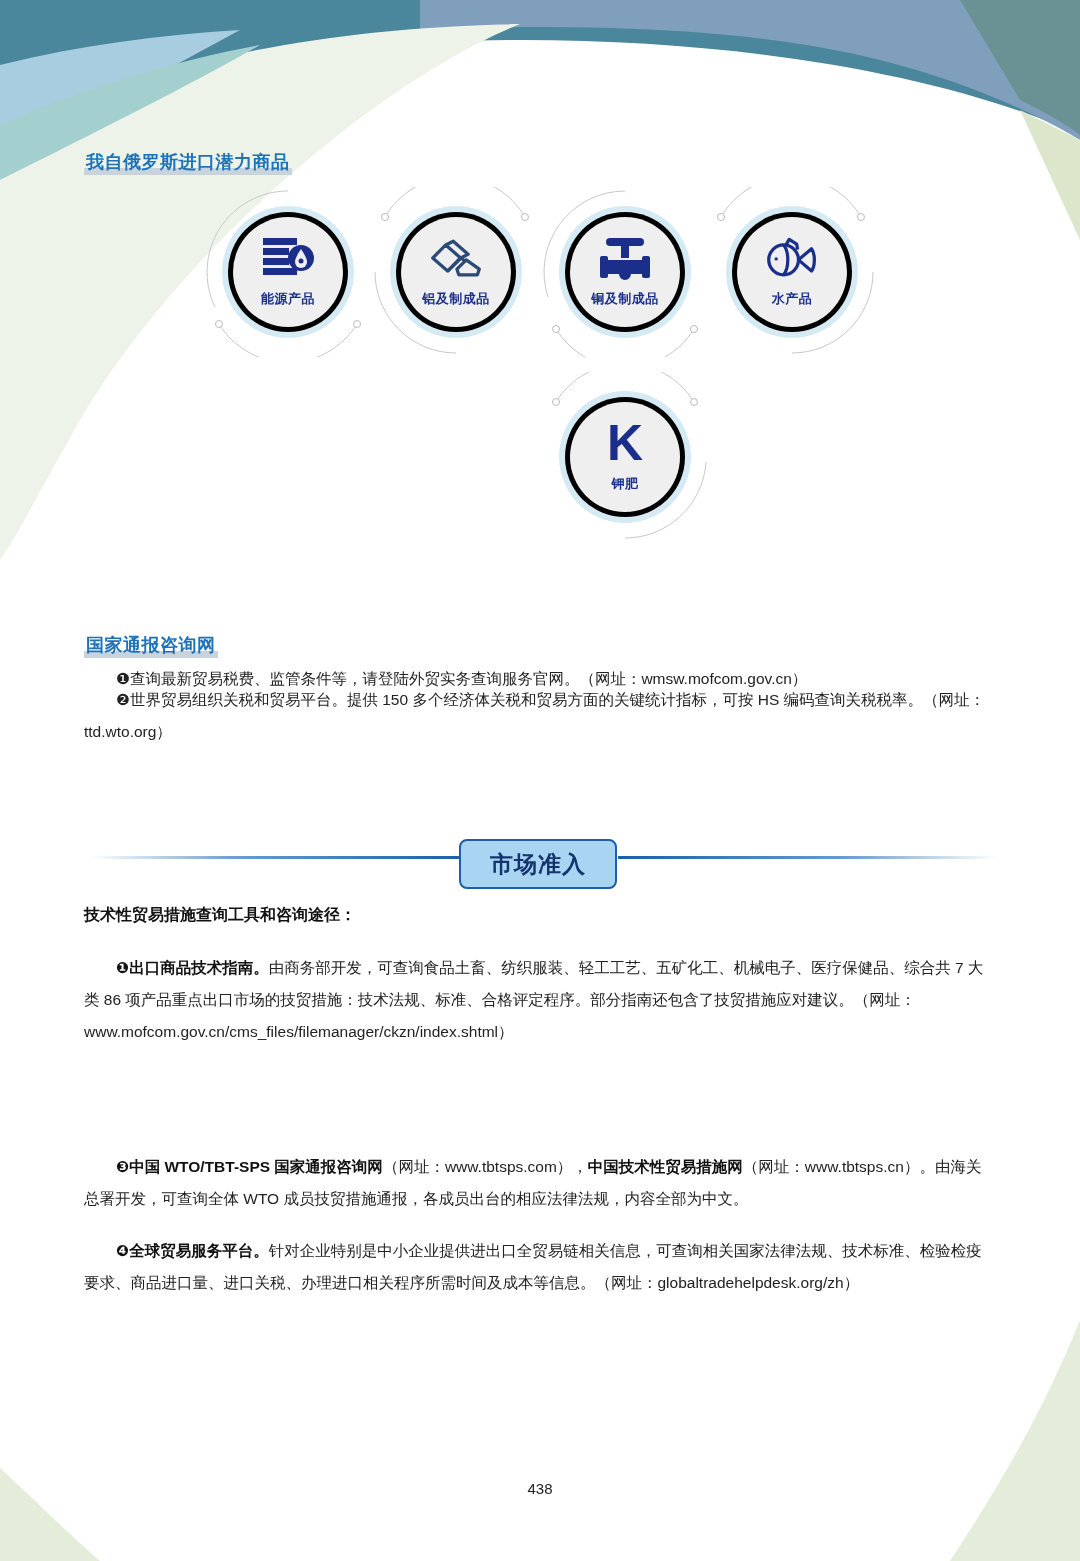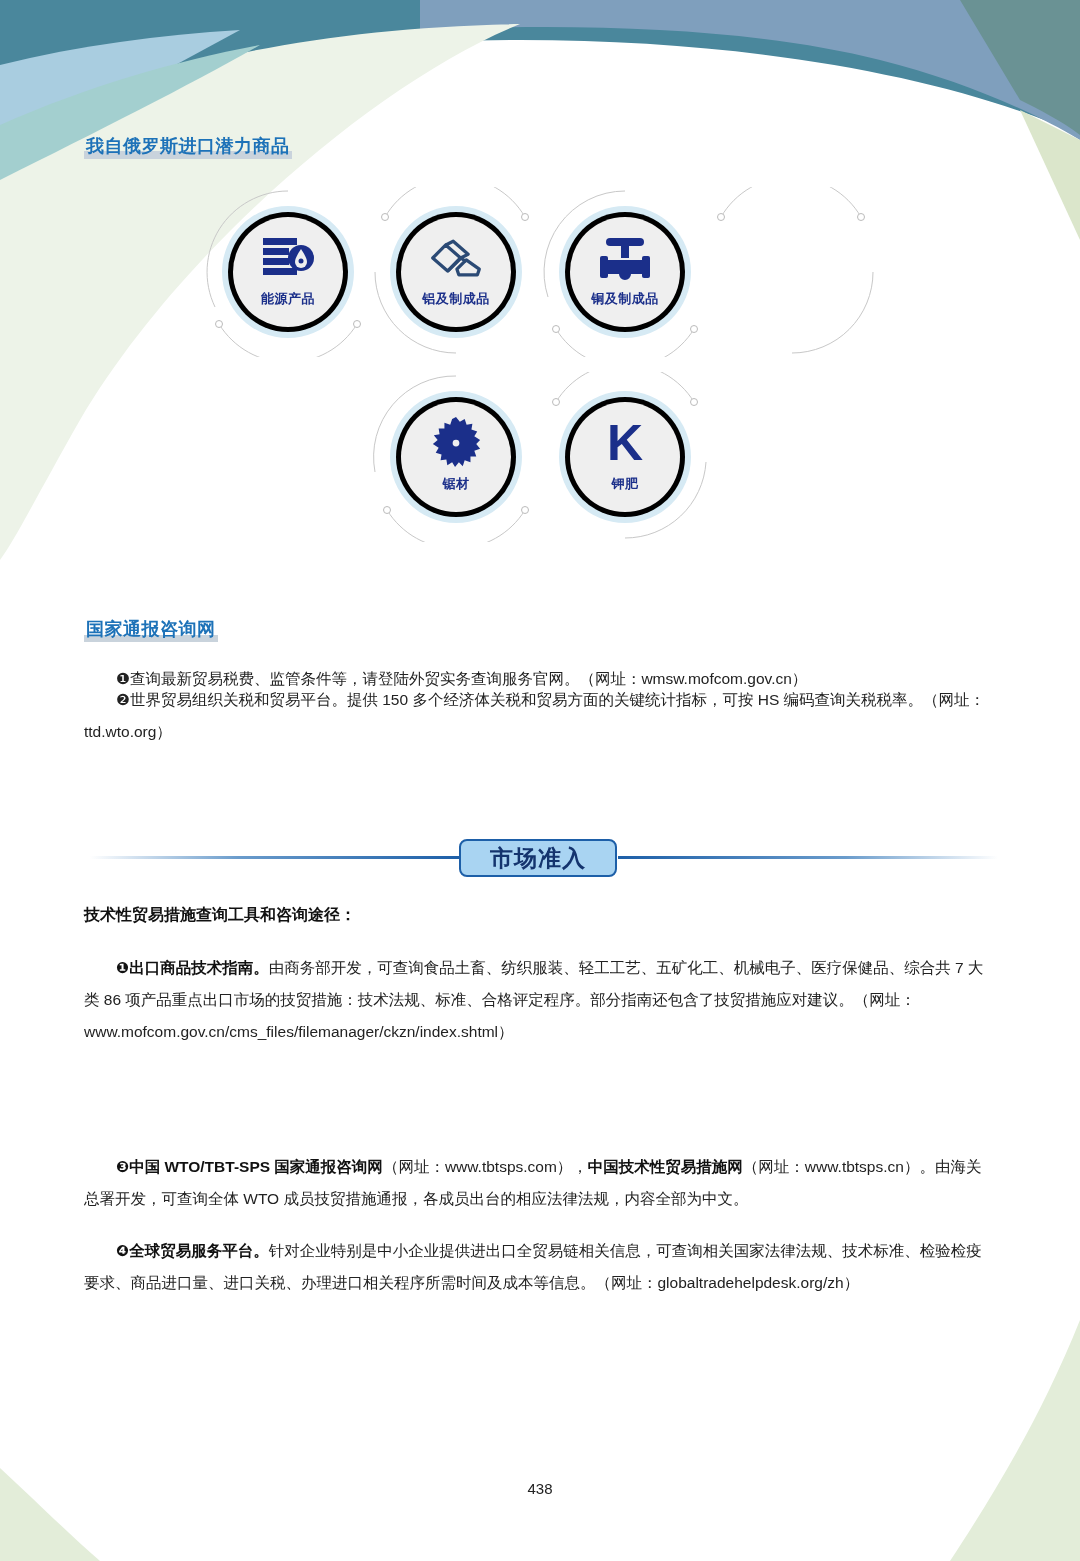--- a/index.html
+++ b/index.html
@@ -3,21 +3,21 @@
 <meta charset="utf-8">
 <style>
   html, body { margin:0; padding:0; }
   body { width:1080px; height:1561px; position:relative; overflow:hidden; background:#ffffff;
          font-family:"Liberation Sans", "DejaVu Sans", sans-serif; color:#222; }
   .bg { position:absolute; left:0; top:0; width:1080px; height:1561px; z-index:0; }
   .content { position:absolute; left:0; top:0; width:1080px; height:1561px; z-index:1; }
 
   .sec-title { position:absolute; left:84px; font-size:18px; font-weight:bold; color:#1d72b8;
                letter-spacing:0.5px; padding:0 2px 1px 2px;
-               background:linear-gradient(to bottom, transparent 70%, #c9d3dc 70%); }
+               background:linear-gradient(to bottom, transparent 70%, #c9d3dc 70%);margin-top:16px; }
   .sec-title.t1 { top:134px; }
   .sec-title.t2 { top:617px; }
 
   .circle-wrap { position:absolute; width:170px; height:170px; }
   .orbit { position:absolute; left:0; top:0; width:170px; height:170px; }
   .disc { position:absolute; left:19px; top:19px; width:132px; height:132px; border-radius:50%;
           background:#d6eaf4; }
   .disc-inner { position:absolute; left:6px; top:6px; width:120px; height:120px; border-radius:50%;
                 background:#000000; }
   .disc-face { position:absolute; left:5px; top:5px; width:110px; height:110px; border-radius:50%;
@@ -25,21 +25,21 @@
   .icon { width:54px; height:48px; display:flex; align-items:center; justify-content:center; margin-top:-2px; }
   .clabel { margin-top:8px; font-size:13px; font-weight:bold; color:#1b2f8a; letter-spacing:0.5px; }
 
   .para { position:absolute; left:84px; width:912px; font-size:15.5px; line-height:32px; color:#222; }
   .para .lead { padding-left:32px; }
   .bold { font-weight:bold; color:#111; }
 
   .divider { position:absolute; top:856px; height:3px; }
   .divider.left { left:90px; width:370px; background:linear-gradient(to right, rgba(29,114,184,0) 0%, #6a9ccc 40%, #1d5fa8 100%); }
   .divider.right { left:618px; width:380px; background:linear-gradient(to right, #1d5fa8 0%, #6a9ccc 60%, rgba(29,114,184,0) 100%); }
-  .badge { position:absolute; left:459px; top:839px; width:158px; height:38px; border:2px solid #1d5fa8;
+  .badge { position:absolute; left:459px; top:839px; width:158px; height:50px; border:2px solid #1d5fa8;
            border-radius:8px; background:#a9d4f2; box-sizing:border-box; display:flex; align-items:center; justify-content:center;
            font-size:23px; font-weight:bold; color:#14346e; letter-spacing:1px; }
 
   .subhead { position:absolute; left:84px; top:905px; font-size:16px; font-weight:bold; color:#111; }
   .page-num { position:absolute; left:0; width:1080px; top:1480px; text-align:center; font-size:15px; color:#222; }
 </style>
 </head>
 <body>
 
 <svg class="bg" viewBox="0 0 1080 1561" xmlns="http://www.w3.org/2000/svg">
@@ -146,43 +146,38 @@
       </div>
   </div>
 
   <div class="circle-wrap" style="left:707px;top:187px;">
     <svg class="orbit" viewBox="0 0 170 170">
         <path d="M14,30 A81,81 0 0 1 154,30" fill="none" stroke="#c8c8c8" stroke-width="1"></path>
         <path d="M166,85 A81,81 0 0 1 85,166" fill="none" stroke="#c8c8c8" stroke-width="1"></path>
         <circle cx="14" cy="30" r="3.5" fill="#fff" stroke="#bbb"></circle>
         <circle cx="154" cy="30" r="3.5" fill="#fff" stroke="#bbb"></circle>
       </svg>
-  </div>
-
-  <div class="circle-wrap" style="left:371px;top:372px;">
-    <svg class="orbit" viewBox="0 0 170 170">
-        <path d="M85,4 A81,81 0 0 0 4,100" fill="none" stroke="#c8c8c8" stroke-width="1"></path>
-        <path d="M16,138 A81,81 0 0 0 154,138" fill="none" stroke="#c8c8c8" stroke-width="1"></path>
-        <circle cx="16" cy="138" r="3.5" fill="#fff" stroke="#bbb"></circle>
-        <circle cx="154" cy="138" r="3.5" fill="#fff" stroke="#bbb"></circle>
-      </svg>
-    <div class="disc">
-        <div class="disc-inner">
-          <div class="disc-face">
-      <div class="icon">
-        <svg width="56" height="56" viewBox="-28 -28 56 56">
-                <polygon fill="#1b2f8a" points="0,-27 4,-22 9,-25 11,-19 17,-20 16,-14 22,-12 19,-7 25,-3 21,1 25,6 19,8 21,14 15,14 15,20 9,18 7,24 3,20 -1,25 -4,20 -9,23 -10,17 -16,18 -15,12 -21,10 -18,5 -24,1 -19,-3 -23,-8 -17,-9 -18,-15 -12,-15 -12,-21 -6,-19 -4,-25"></polygon>
-                <circle cx="0" cy="0" r="3.5" fill="#efefef"></circle>
-              </svg>
-      </div>
-      <div class="clabel">锯材</div>
-    </div>
-        </div>
-      </div>
-  </div>
+    <div class="disc">
+        <div class="disc-inner">
+          <div class="disc-face">
+      <div class="icon">
+        <svg width="58" height="46" viewBox="0 0 58 46" fill="none" stroke="#1b2f8a" stroke-width="3.5" stroke-linejoin="round">
+                <circle cx="20" cy="25" r="16"></circle>
+                <path d="M20,9 C26,16 26,34 20,41"></path>
+                <path d="M22,10 L26,3 L34,8 L35,14"></path>
+                <path d="M36,25 L50,13 C54,18 54,32 50,37 Z"></path>
+                <circle cx="12" cy="24" r="1.8" fill="#1b2f8a" stroke="none"></circle>
+              </svg>
+      </div>
+      <div class="clabel">水产品</div>
+    </div>
+        </div>
+      </div>
+  </div>
+
 
   <div class="circle-wrap" style="left:540px;top:372px;">
     <svg class="orbit" viewBox="0 0 170 170">
         <path d="M16,30 A81,81 0 0 1 154,30" fill="none" stroke="#c8c8c8" stroke-width="1"></path>
         <path d="M166,90 A81,81 0 0 1 85,166" fill="none" stroke="#c8c8c8" stroke-width="1"></path>
         <circle cx="16" cy="30" r="3.5" fill="#fff" stroke="#bbb"></circle>
         <circle cx="154" cy="30" r="3.5" fill="#fff" stroke="#bbb"></circle>
       </svg>
     <div class="disc">
         <div class="disc-inner">

